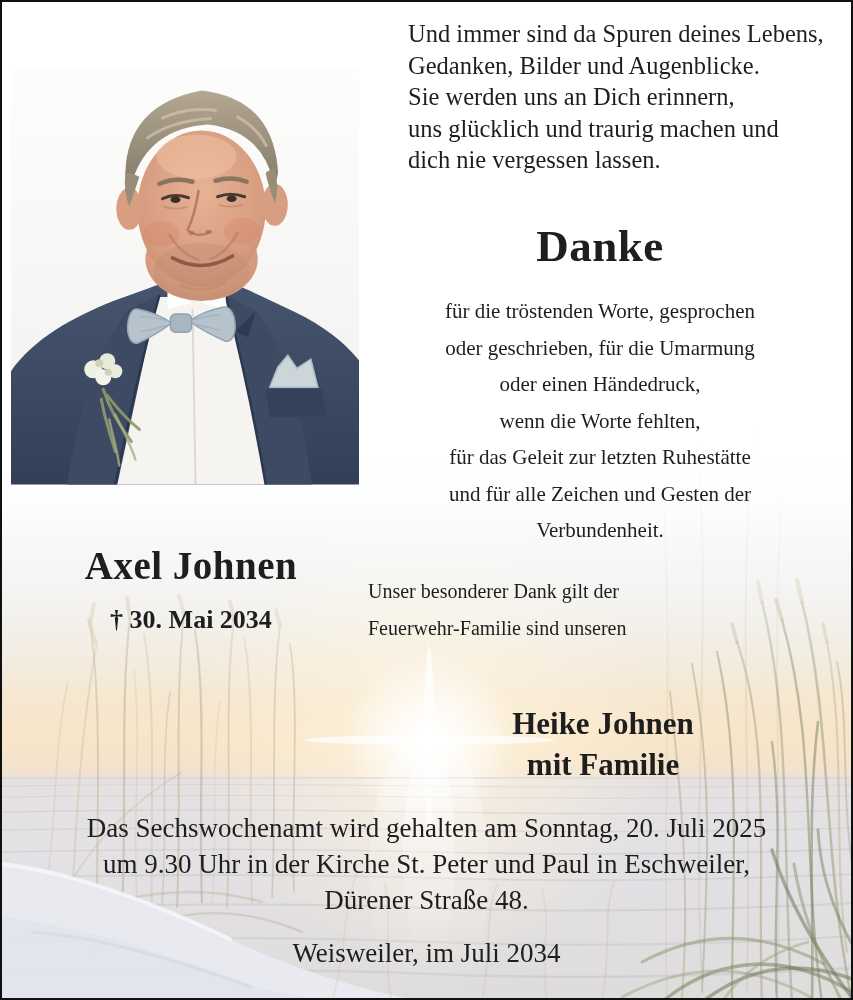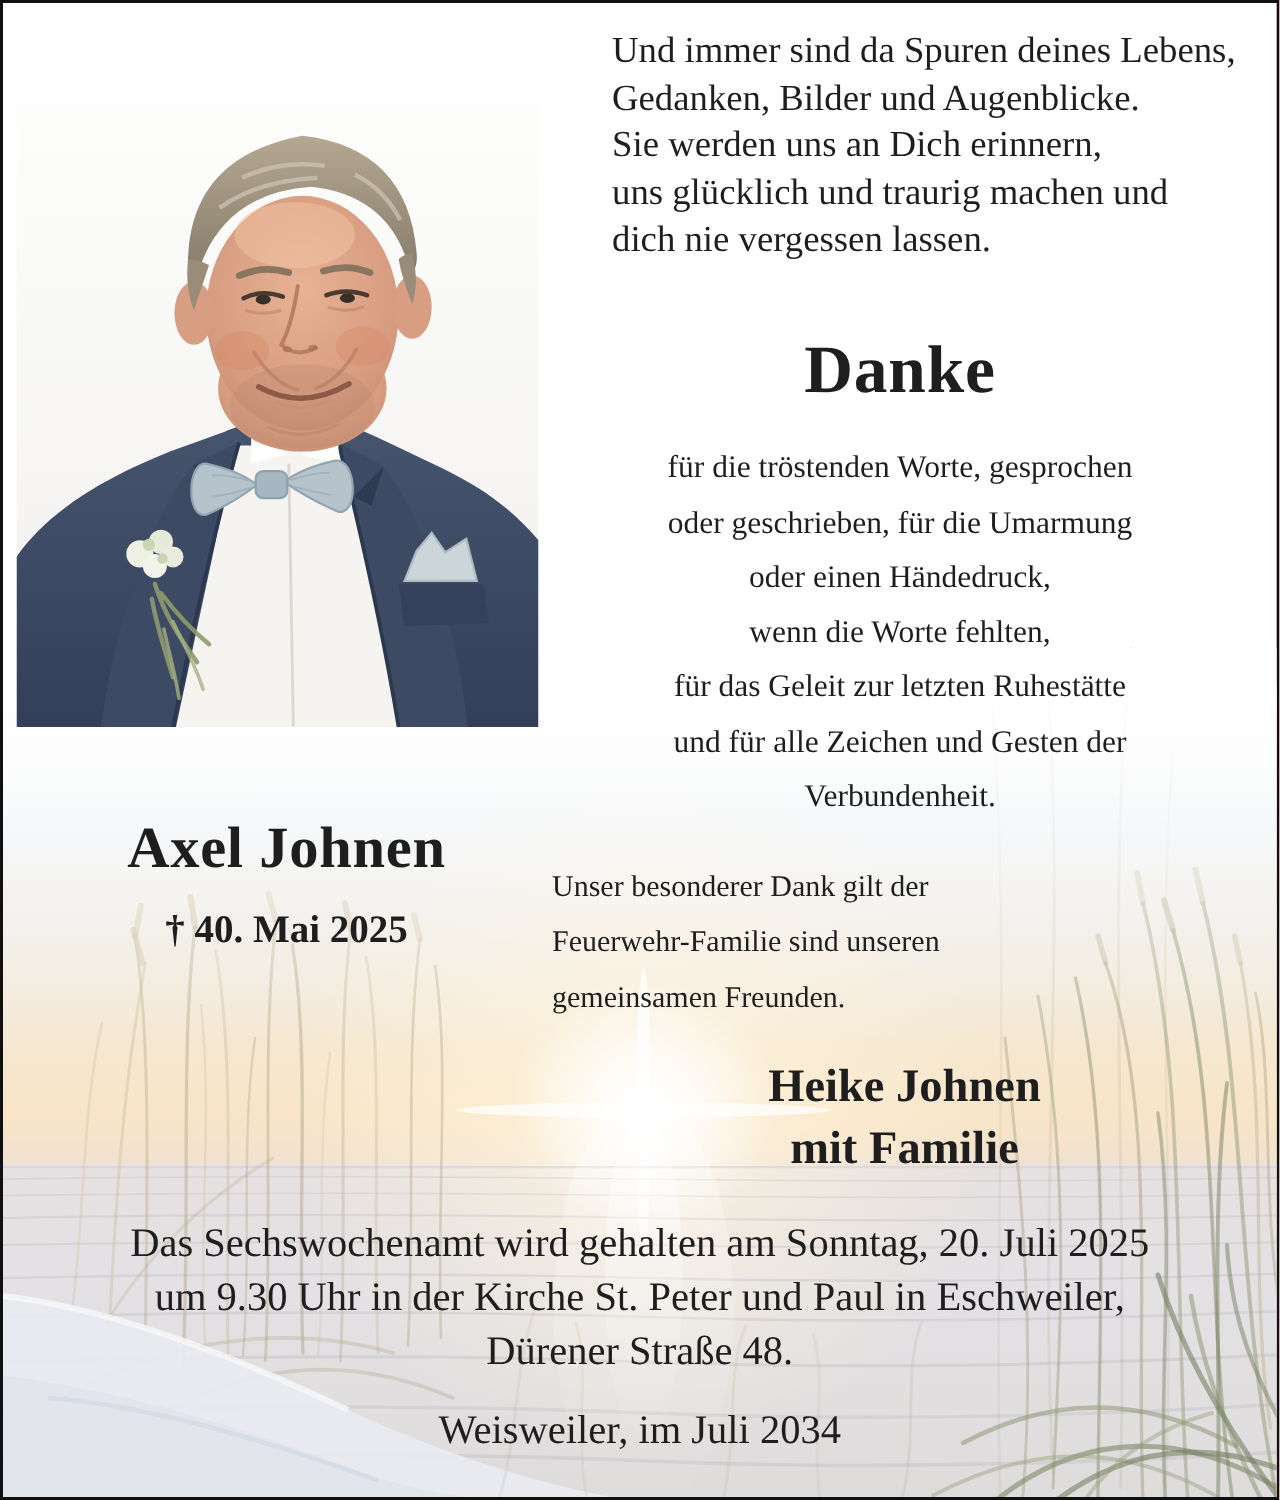--- a/index.html
+++ b/index.html
@@ -1,21 +1,21 @@
 <!DOCTYPE html>
 <html><head>
 <meta charset="utf-8">
 <style>
   html,body{margin:0;padding:0;background:#ffffff;}
   .card{
     position:relative;
     width:853px;height:1000px;
     box-sizing:border-box;
     border:2px solid #101010;
-    background:#fca5a5;
+    background:#84cc16;
     overflow:hidden;
     font-family:"Liberation Serif","DejaVu Serif",serif;
     color:#1e1e1e;
   }
   .bg{position:absolute;inset:0;z-index:0;}
   .layer{position:absolute;z-index:2;}
   .photo{left:9px;top:66px;width:348px;height:417px;}
   .poem{left:406px;top:16px;width:442px;font-size:24.5px;line-height:31.5px;text-align:left;}
   .danke{left:380px;top:218px;width:436px;font-size:45px;font-weight:bold;text-align:center;letter-spacing:.5px;}
   .thanks{left:366px;top:291px;width:464px;font-size:21px;line-height:36.5px;text-align:center;}
@@ -278,27 +278,26 @@
     <div class="line">oder geschrieben, für die Umarmung</div>
     <div class="line">oder einen Händedruck,</div>
     <div class="line">wenn die Worte fehlten,</div>
     <div class="line">für das Geleit zur letzten Ruhestätte</div>
     <div class="line">und für alle Zeichen und Gesten der</div>
     <div class="line">Verbundenheit.</div>
   </div>
 
   <div class="layer nameblock">
     <div class="deceased-name">Axel Johnen</div>
-    <div class="death-date">† 40. Mai 2025</div>
+    <div class="death-date">† 30. Mai 2034</div>
   </div>
 
   <div class="layer special">
     <div class="line">Unser besonderer Dank gilt der</div>
     <div class="line">Feuerwehr-Familie sind unseren</div>
-    <div class="line">gemeinsamen Freunden.</div>
   </div>
 
   <div class="layer signature">
     <div class="line">Heike Johnen</div>
     <div class="line">mit Familie</div>
   </div>
 
   <div class="layer service">
     <div class="line">Das Sechswochenamt wird gehalten am Sonntag, 20. Juli 2025</div>
     <div class="line">um 9.30 Uhr in der Kirche St. Peter und Paul in Eschweiler,</div>

